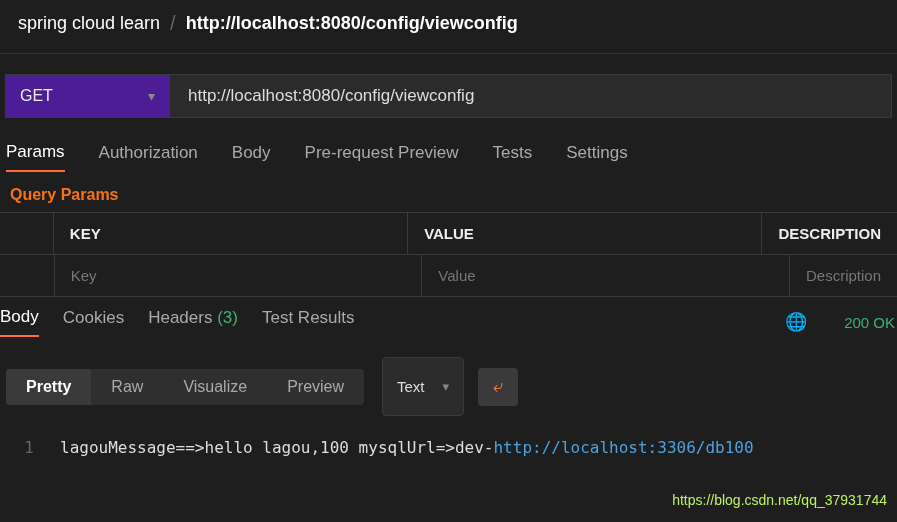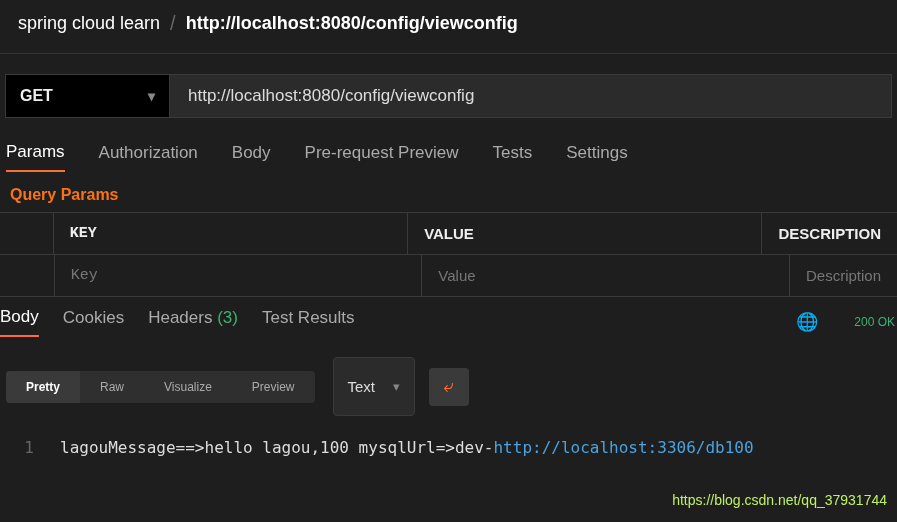--- a/index.html
+++ b/index.html
@@ -29,23 +29,23 @@
     display: flex;
     margin: 20px 5px 0 5px;
   }
   .method-select {
     display: flex;
     align-items: center;
     justify-content: space-between;
     padding: 0 14px;
     width: 165px;
     height: 44px;
-    background: #000000;
+    background: #4c1d95;
     border: 1px solid #3a3a3a;
-    font-weight: 700;
+    font-weight: 400;
     font-size: 16px;
     color: #eee;
   }
   .method-select .chev { color: #888; font-size: 14px; }
   .url-input {
     flex: 1;
     background: #2b2b2b;
     border: 1px solid #3a3a3a;
     border-left: none;
     padding: 0 18px;
@@ -69,46 +69,46 @@
 
   .subhead { padding: 8px 10px; color: #f97316; font-size: 16px; font-weight: 600; }
 
   .table { width: 100%; border-top: 1px solid #3a3a3a; }
   .table .row { display: flex; border-bottom: 1px solid #3a3a3a; }
   .table .cell {
     padding: 12px 16px;
     border-right: 1px solid #3a3a3a;
   }
   .table .checkbox-col { width: 56px; }
-  .table .key-col { width: 388px; font-family: Liberation Mono, monospace; }
+  .table .key-col { width: 388px; }
   .table .value-col { width: 388px; }
   .table .desc-col { flex: 1; border-right: none; }
   .table .hdr { color: #eee; font-weight: 600; font-size: 15px; }
   .table .placeholder { color: #777; font-size: 15px; }
 
   .resp-tabs {
     display: flex;
     align-items: center;
     gap: 24px;
     padding: 10px 0 6px 0;
     font-size: 17px;
     color: #aaa;
   }
   .resp-tabs .spacer { flex: 1; }
   .resp-tabs .globe { color: #888; font-size: 18px; margin-right: 12px; }
-  .resp-tabs .status { color: #3cb371; font-size: 12px; margin-right: 2px; white-space: nowrap; }
+  .resp-tabs .status { color: #3cb371; font-size: 15px; margin-right: 2px; white-space: nowrap; }
 
   .view-row {
     display: flex;
     align-items: center;
     gap: 0;
     padding: 14px 6px;
   }
   .pill-group { display: flex; background: #2f2f2f; border-radius: 4px; overflow: hidden; }
-  .pill { padding: 9px 20px; color: #aaa; font-size: 12px; cursor: pointer; }
+  .pill { padding: 9px 20px; color: #aaa; font-size: 16px; cursor: pointer; }
   .pill.active { background: #3a3a3a; color: #fff; font-weight: 600; }
   .type-select {
     margin-left: 18px;
     display: flex; align-items: center; gap: 18px;
     background: #2b2b2b; border: 1px solid #3a3a3a; border-radius: 4px;
     padding: 20px 14px; color: #ddd; font-size: 15px;
   }
   .type-select .chev { color: #888; font-size: 13px; }
   .wrap-btn {
     margin-left: 14px;

